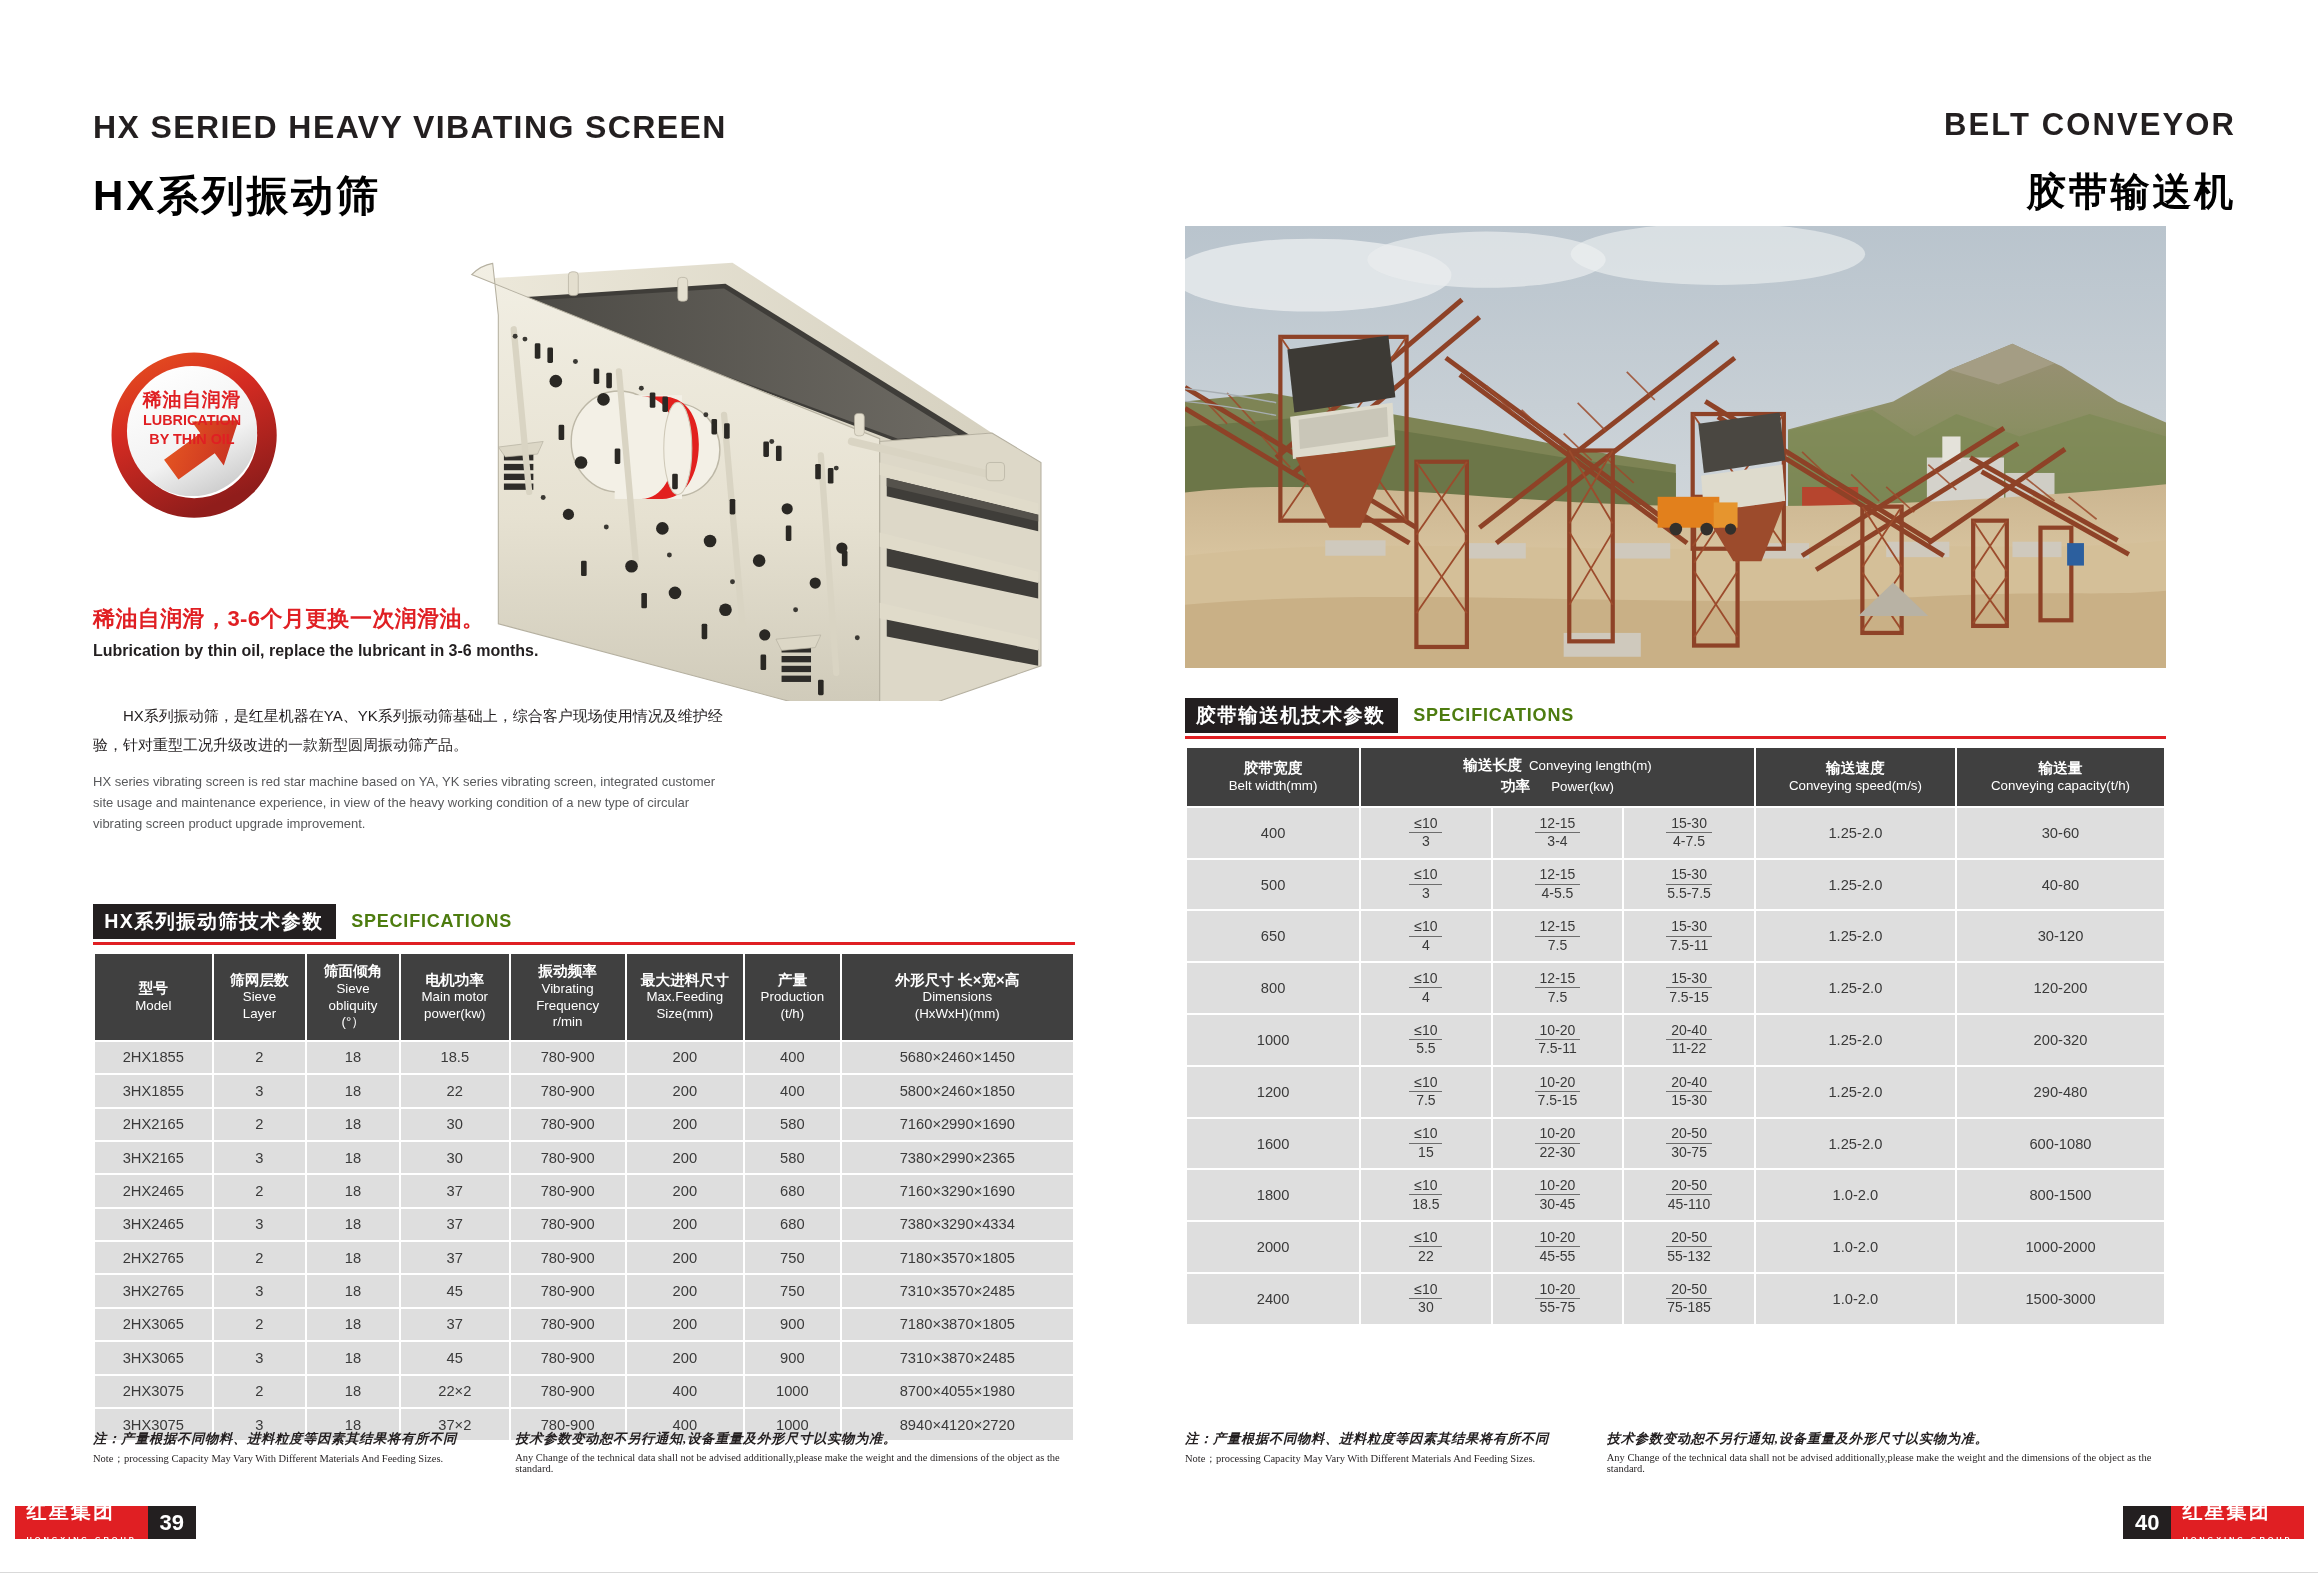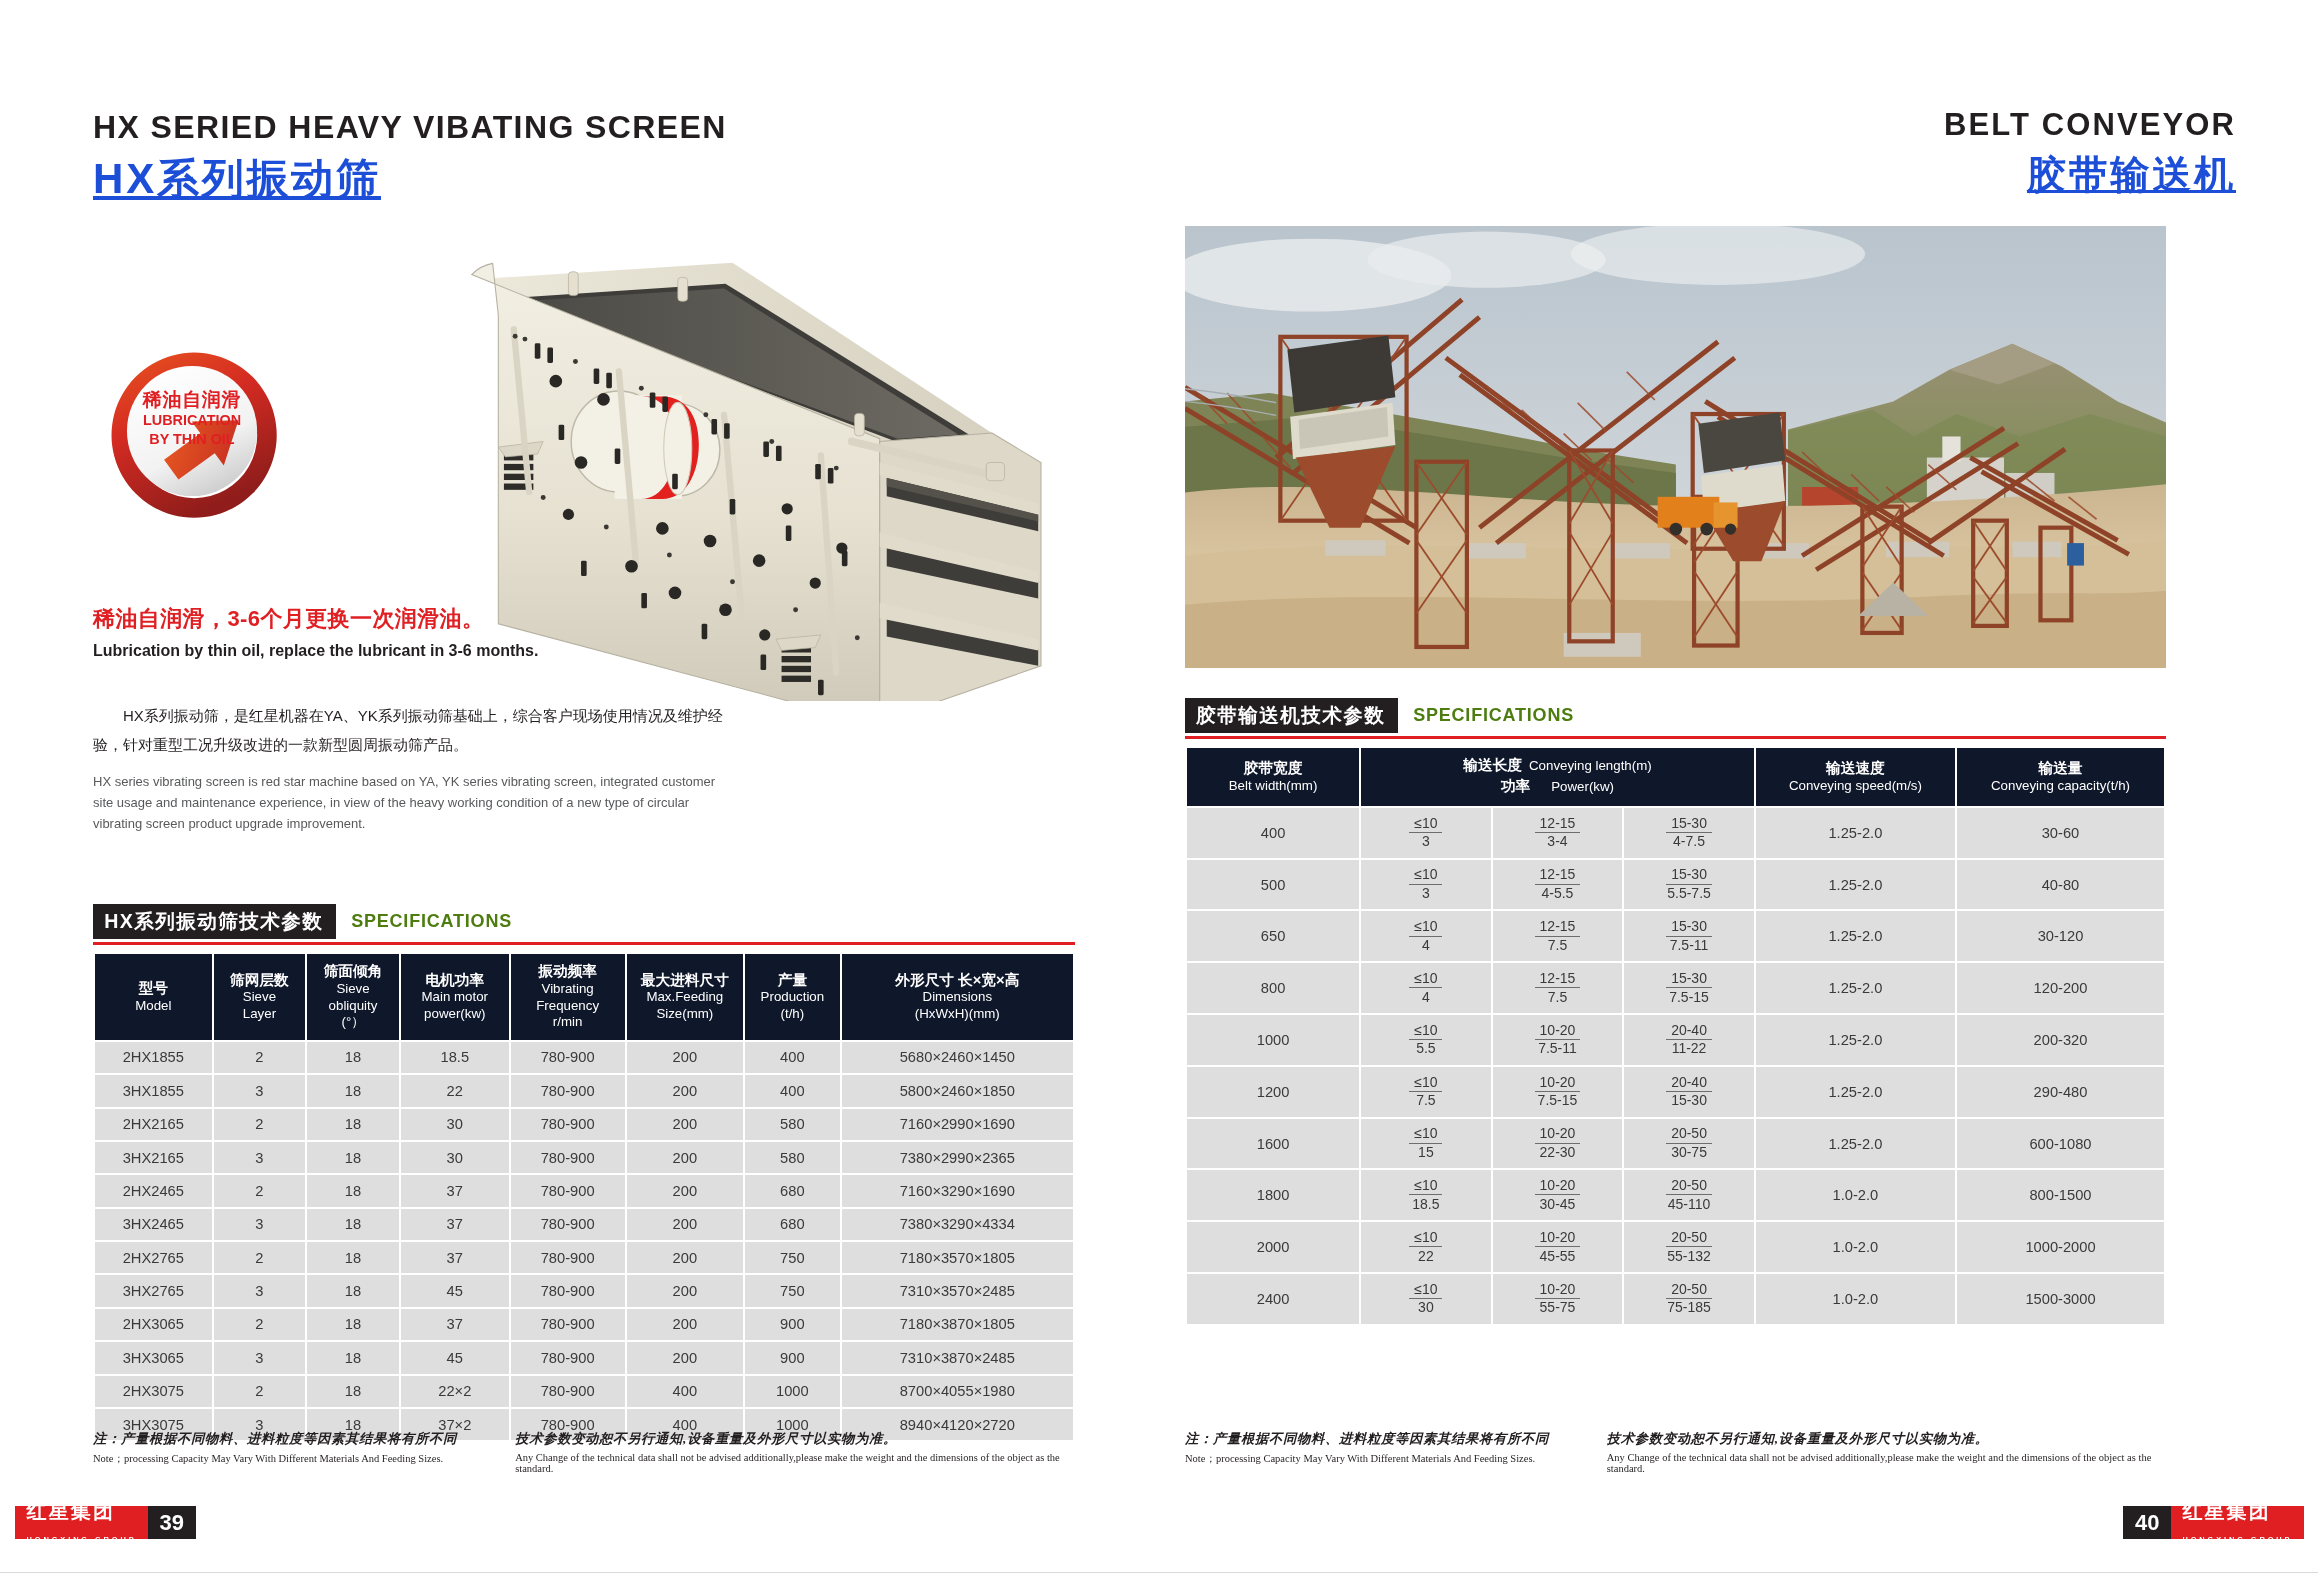--- a/index.html
+++ b/index.html
@@ -15,21 +15,21 @@
   .page-left  { width:1159px; }
   .page-right { width:1160px; }
 
   
   .title-en {
     font-size:32px; font-weight:bold; letter-spacing:1.4px;
     color:#231f20; white-space:nowrap;
   }
   .title-cn {
     font-size:42px; font-weight:bold; letter-spacing:2.8px;
-    color:#1d4ed8; white-space:nowrap; margin-top:5px;text-decoration:underline;
+    color:#000000; white-space:nowrap; margin-top:22px;
   }
   .lhead { position:absolute; left:93px; top:109px; }
   .rhead { position:absolute; right:83px; top:107px; text-align:right; }
   .rhead .title-en { font-size:31px; letter-spacing:2.1px; }
   .rhead .title-cn { font-size:39px; }
 
   
   .badge { position:absolute; left:105px; top:347px; width:179px; height:175px; }
   .badge svg { position:absolute; left:0; top:0; }
   .badge-txt {
@@ -67,21 +67,21 @@
   }
   .sec-en {
     color:#4d7c0f; font-size:18px; font-weight:bold; letter-spacing:0.8px;
     display:flex; align-items:center; padding-left:15.4px;
   }
   .sec-rule { height:3.5px; background:#e01f23; margin-top:2.8px; }
 
   
   table { border-collapse:separate; border-spacing:2.1px; width:100%; table-layout:fixed; }
   thead th {
-    background:#0f172a; color:#ffffff; vertical-align:middle;
+    background:#404040; color:#ffffff; vertical-align:middle;
     padding:9.8px 1.4px; line-height:1.22;
   }
   .th-cn { font-size:14.7px; font-weight:bold; display:block; }
   .th-en { font-size:13.3px; font-weight:normal; display:block; }
   tbody td {
     background:#dedede; color:#3a3a3a; text-align:center;
     font-size:14.7px; padding:7.7px 1.4px; height:29.4px;
   }
   
   .frac { display:inline-block; text-align:center; line-height:1.12; }

